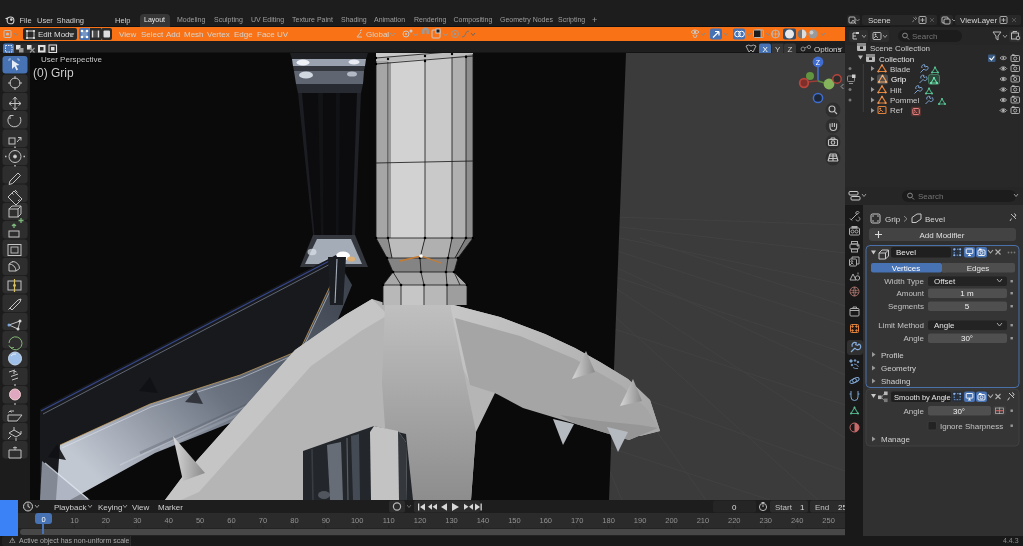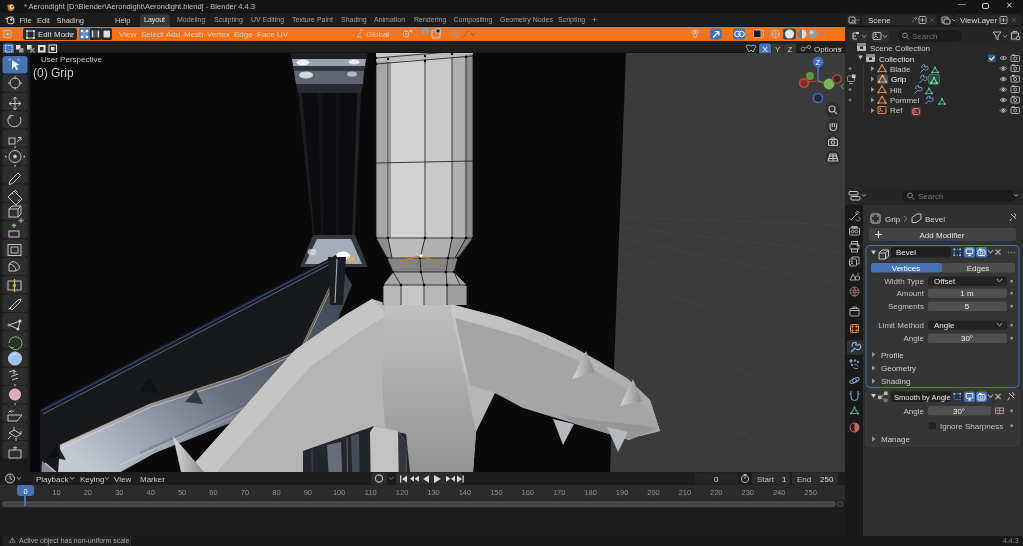--- a/index.html
+++ b/index.html
@@ -2,41 +2,29 @@
 <html><head><meta charset="utf-8"><style>
 *{margin:0;padding:0;box-sizing:border-box}
 html,body{width:1023px;height:546px;overflow:hidden;background:#1d1d1d;font-family:"Liberation Sans",sans-serif;}
 #app{position:absolute;left:0;top:0;width:1023px;height:546px;background:#1d1d1d;}
 .abs{position:absolute;}
 .menu{color:#cfcfcf;font-size:7.5px;white-space:nowrap;}
 </style></head>
 <body>
 <div id="app">
 
-<div class="abs" style="left:0;top:0;width:1023px;height:13px;background:#151515;">
-  <svg class="abs" style="left:6px;top:2px" width="10" height="10" viewBox="0 0 10 10">
-        <circle cx="5" cy="5.6" r="3.4" fill="#ea7600"></circle>
-        <circle cx="5.6" cy="4.9" r="2.1" fill="#fff"></circle>
-        <circle cx="6.2" cy="4.7" r="1.1" fill="#244a8c"></circle>
-        <path d="M0.5 3.2 L4.5 2.4 L2.6 4.6 Z" fill="#ea7600"></path>
-      </svg>
-  <div class="abs" style="left:24px;top:2px;font-size:7.5px;color:#c2c2c2;">* Aerondight [D:\Blender\Aerondight\Aerondight.blend] - Blender 4.4.3</div>
-  <div class="abs" style="left:958px;top:-1px;color:#cfcfcf;font-size:8px;">—</div>
-  <div class="abs" style="left:982px;top:2.5px;width:6.5px;height:6.5px;border:1.2px solid #cfcfcf;border-radius:2px;"></div>
-  <div class="abs" style="left:1006px;top:1px;color:#cfcfcf;font-size:8px;">✕</div>
-</div>
 
 <div class="abs" style="left:0;top:13px;width:890px;height:14px;background:#1d1d1d;border-bottom:1px solid #111;">
   <svg class="abs" style="left:4px;top:2px" width="12" height="10" viewBox="0 0 12 10">
         <circle cx="6.5" cy="5.4" r="3.4" fill="none" stroke="#d5d5d5" stroke-width="1.1"></circle>
         <circle cx="7.3" cy="4.6" r="1.3" fill="#d5d5d5"></circle>
         <path d="M0.8 3.2 L5 2.2 L3.2 4.4 Z" fill="#d5d5d5"></path>
       </svg>
   <div class="menu abs" style="left:19.5px;top:3px;">File</div>
-  <div class="menu abs" style="left:37px;top:3px;">Edit</div>
+  <div class="menu abs" style="left:37px;top:3px;">User</div>
   <div class="menu abs" style="left:56.5px;top:3px;">Shading</div>
   <div class="menu abs" style="left:84px;top:3px;margin-top:29px;">Window</div>
   <div class="menu abs" style="left:115px;top:3px;">Help</div>
   <div class="abs" style="left:140px;top:1px;width:30px;height:13px;background:#363636;border-radius:4px 4px 0 0;"></div>
   <div class="menu abs" style="left:144px;top:3px;color:#e8e8e8;font-size:7px;">Layout</div>
   <div class="menu abs" style="left:177px;top:3px;color:#9f9f9f;font-size:7px;">Modeling</div>
   <div class="menu abs" style="left:214px;top:3px;color:#9f9f9f;font-size:7px;">Sculpting</div>
   <div class="menu abs" style="left:251px;top:3px;color:#9f9f9f;font-size:7px;">UV Editing</div>
   <div class="menu abs" style="left:292px;top:3px;color:#9f9f9f;font-size:7px;">Texture Paint</div>
   <div class="menu abs" style="left:341px;top:3px;color:#9f9f9f;font-size:7px;">Shading</div>
@@ -471,21 +459,21 @@
     <path d="M8 364 l5 0 l9 0 l-5 6 l-9 0 z M10 360 l4 0 M10 360 l-1.5 1.5 M10 360 l1.5 1.5" transform="translate(0 -2)"></path>
     <path d="M9 381 l5 -3 l7 4 l-5 3 z M14 378 l0 -3 M21 382 l0 -3 M16 386 l0 3 M11 384 l-3 3" transform="translate(0 -1)"></path>
     <path d="M9 397 l12 0 l0 8 l-12 0 z M15 397 l0 -3 M15 394 l-2 1 M15 394 l2 1"></path>
   </g>
 </svg>
 </div>
 
 <div class="abs" style="left:33px;top:55px;font-size:8px;color:#cccccc;text-shadow:0 1px 1px #000;padding-left:8px;">User Perspective</div>
 <div class="abs" style="left:33px;top:66px;font-size:12px;color:#cccccc;text-shadow:0 1px 1px #000;">(0) Grip</div>
 
-<div id="timeline" class="abs" style="left:0;top:472px;width:845px;height:36px;background:#e5e5e5;">
+<div id="timeline" class="abs" style="left:0;top:500px;width:845px;height:36px;background:#3b82f6;padding-left:18px;">
 <svg width="845" height="36" viewBox="0 0 845 36" font-family="Liberation Sans">
   <rect x="0" y="0" width="845" height="13" fill="#1d1d1d"></rect>
   <circle cx="10" cy="6.5" r="4.5" fill="#2c2c2c"></circle>
         <circle cx="10" cy="6.5" r="4.5" fill="none" stroke="#cfcfcf" stroke-width="1"></circle>
         <path d="M10 6.5 L10 3.6 M10 6.5 L12 7.5" stroke="#cfcfcf" stroke-width="1"></path>
         <path d="M17 5 l2 2.5 l2 -2.5" stroke="#999" stroke-width="1" fill="none"></path>
   <text x="36" y="9.5" font-size="8" fill="#cfcfcf">Playback</text>
         <path d="M70 5 l2 2.5 l2 -2.5" stroke="#999" stroke-width="1" fill="none"></path>
   <text x="80" y="9.5" font-size="8" fill="#cfcfcf">Keying</text>
         <path d="M105 5 l2 2.5 l2 -2.5" stroke="#999" stroke-width="1" fill="none"></path>

